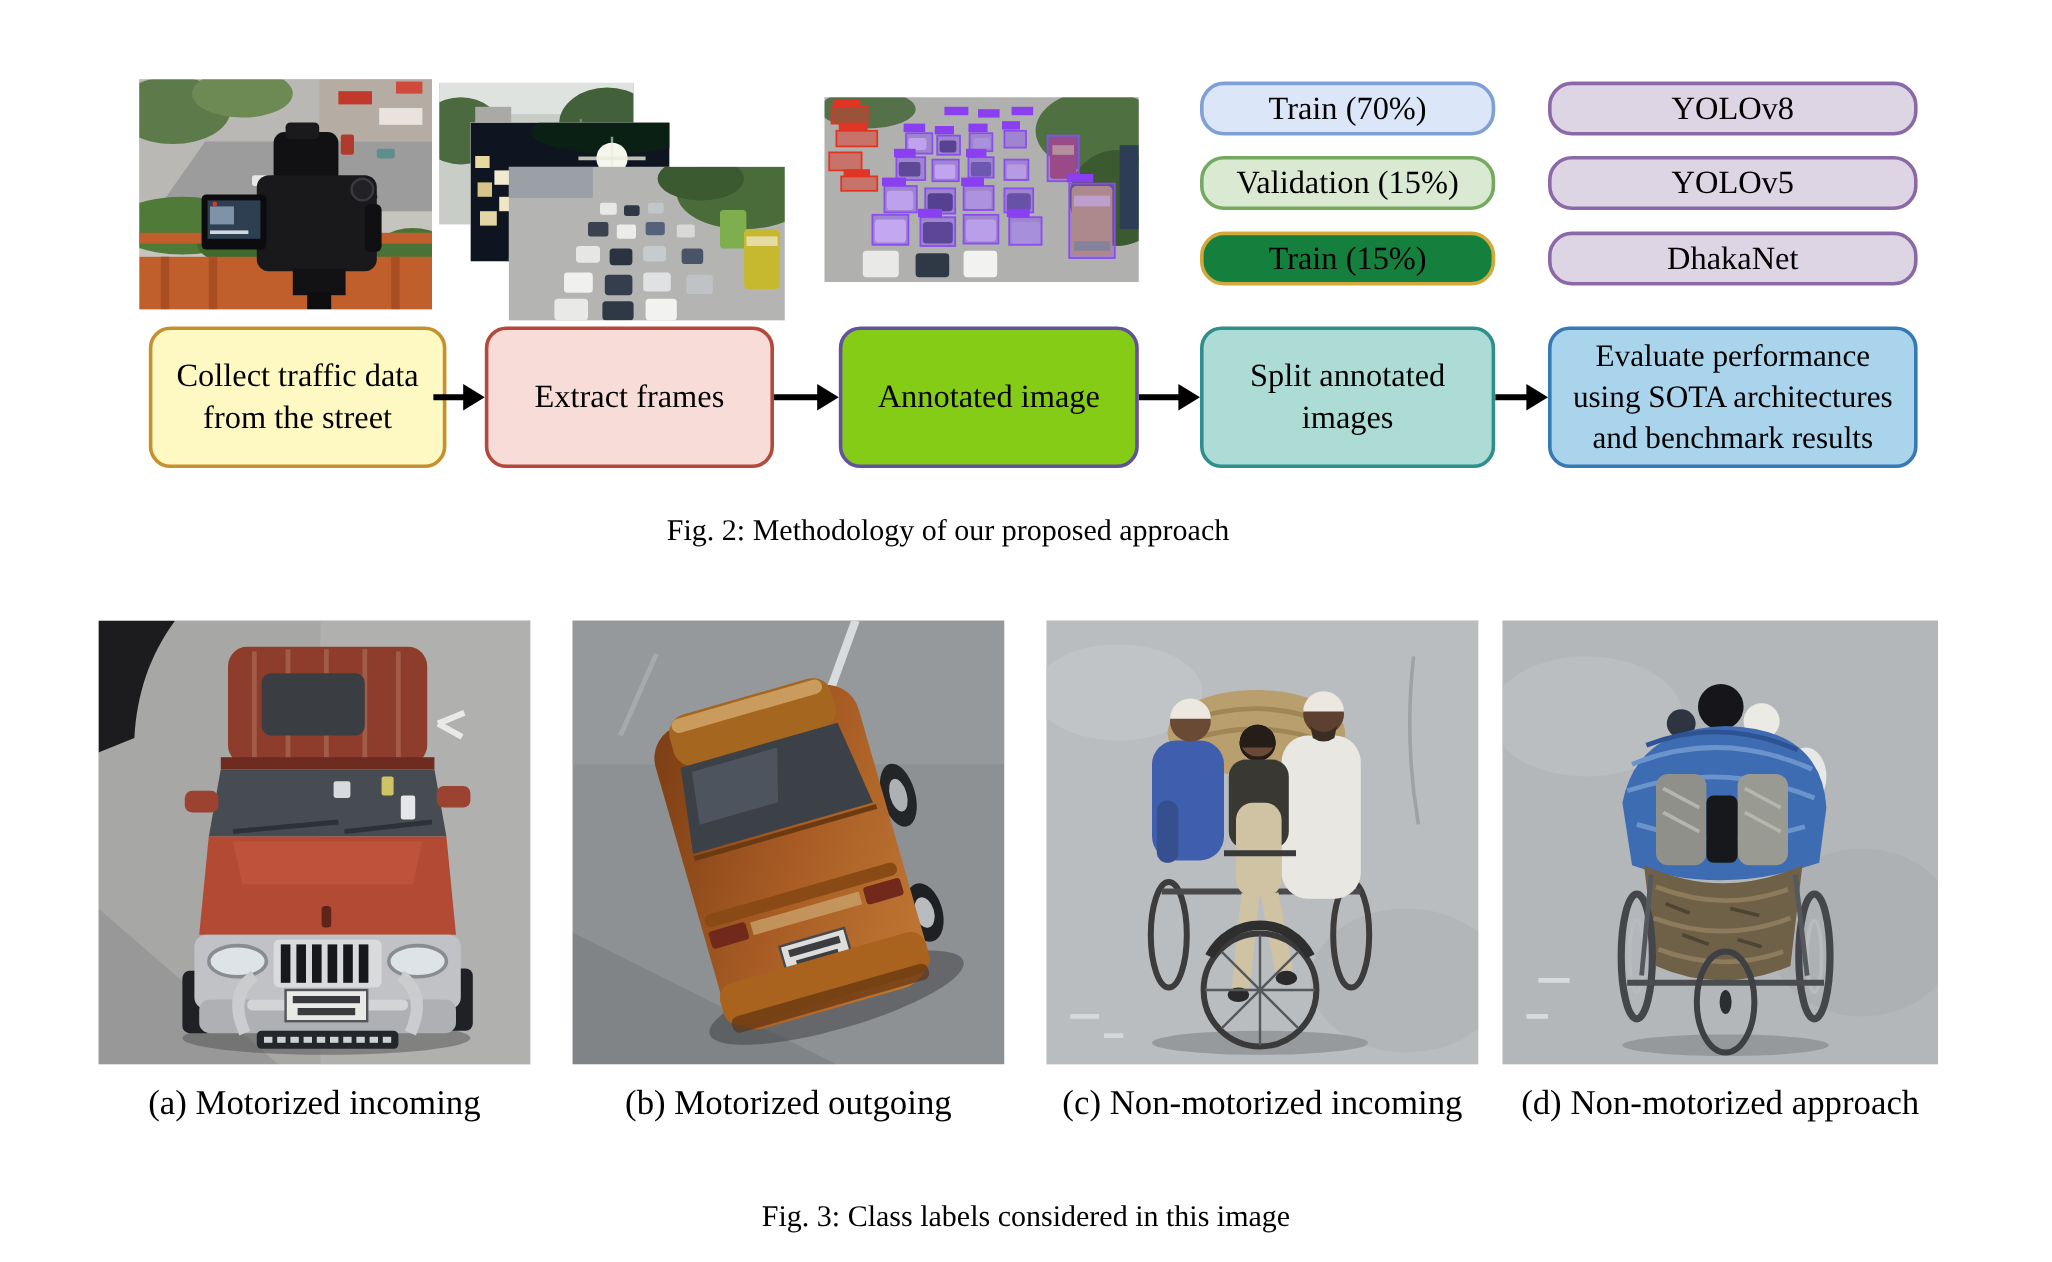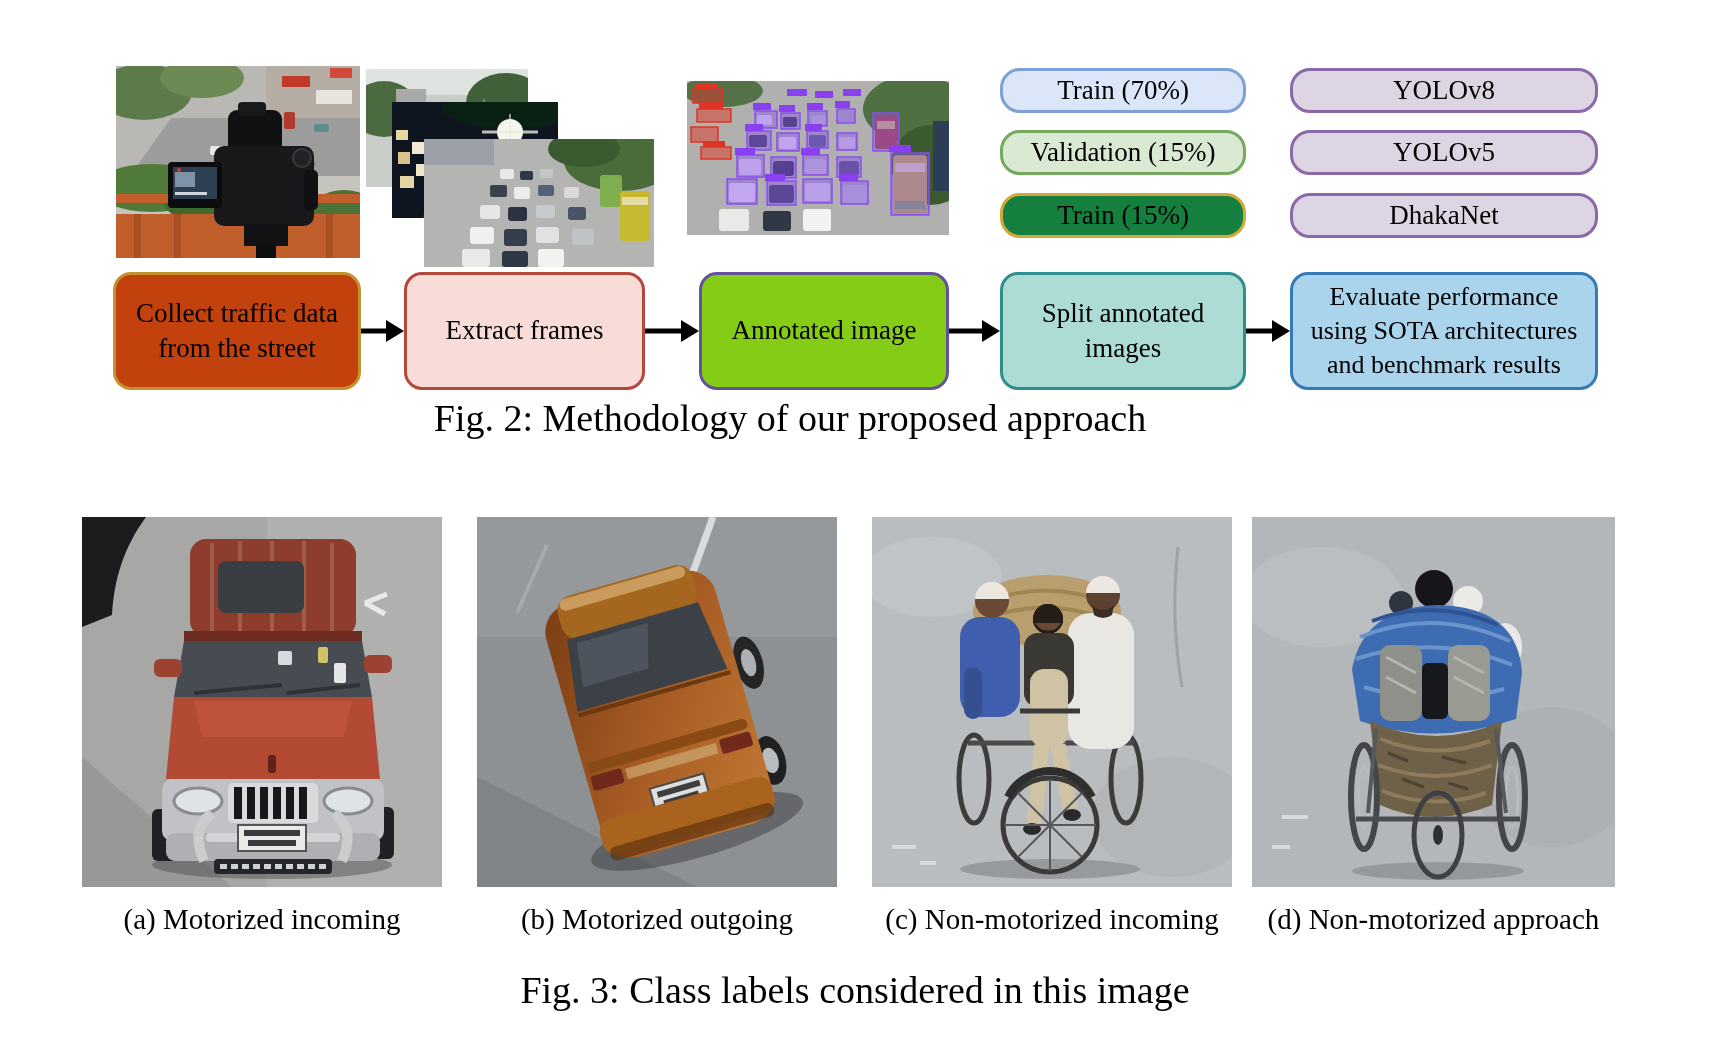--- a/index.html
+++ b/index.html
@@ -8,21 +8,21 @@
   .photo{position:absolute;overflow:hidden;background:#cccccc;}
   .photo svg{display:block;}
   .flowbox{position:absolute;height:118px;border:3px solid #000;border-radius:18px;
            display:flex;align-items:center;justify-content:center;text-align:center;
            font-size:27px;line-height:1.3;padding:0 8px;box-sizing:border-box;
            white-space:pre-line;}
   .fs26{font-size:26px;}
   .labelbox{position:absolute;height:45px;border:3px solid #000;border-radius:20px;
             display:flex;align-items:center;justify-content:center;font-size:27px;
             box-sizing:border-box;}
-  .caption{position:absolute;font-size:38px;text-align:center;}
+  .caption{position:absolute;font-size:25px;text-align:center;margin-top:33px;}
   .subcaption{position:absolute;font-size:29px;text-align:center;white-space:nowrap;}
   .arrow{position:absolute;}
 </style>
 </head>
 <body>
 
 <div class="photo" style="left:116px;top:66px;width:244px;height:192px;">
   <svg width="244" height="192" viewBox="0 0 244 192">
     <rect width="244" height="192" fill="#c6c4bf"></rect>
     <g>
@@ -227,21 +227,21 @@
 </div>
 
 <div class="labelbox" style="left: 1000px; top: 68px; width: 246px; background: rgb(219, 231, 248); border-color: rgb(126, 160, 214);">Train (70%)</div>
 <div class="labelbox" style="left: 1000px; top: 130px; width: 246px; background: rgb(217, 233, 210); border-color: rgb(116, 169, 95);">Validation (15%)</div>
 <div class="labelbox" style="left: 1000px; top: 193px; width: 246px; background: #15803d; border-color: rgb(211, 169, 59);">Train (15%)</div>
 
 <div class="labelbox" style="left: 1290px; top: 68px; width: 308px; background: rgb(221, 212, 228); border-color: rgb(139, 104, 167);">YOLOv8</div>
 <div class="labelbox" style="left: 1290px; top: 130px; width: 308px; background: rgb(221, 212, 228); border-color: rgb(139, 104, 167);">YOLOv5</div>
 <div class="labelbox" style="left: 1290px; top: 193px; width: 308px; background: rgb(221, 212, 228); border-color: rgb(139, 104, 167);">DhakaNet</div>
 
-<div class="flowbox" style="left: 113px; top: 272px; width: 248px; background: #c2410c; border-color: rgb(197, 145, 47);">Collect traffic data
+<div class="flowbox" style="left: 124px; top: 272px; width: 248px; background: #fef9c3; border-color: rgb(197, 145, 47);">Collect traffic data
 from the street</div>
 <div class="flowbox" style="left: 404px; top: 272px; width: 241px; background: rgb(247, 220, 215); border-color: rgb(180, 73, 59);">Extract frames</div>
 <div class="flowbox" style="left: 699px; top: 272px; width: 250px; background: #84cc16; border-color: rgb(99, 81, 156);">Annotated image</div>
 <div class="flowbox" style="left: 1000px; top: 272px; width: 246px; background: rgb(173, 219, 214); border-color: rgb(46, 143, 141);">Split annotated
 images</div>
 <div class="flowbox fs26" style="left: 1290px; top: 272px; width: 308px; background: rgb(169, 212, 236); border-color: rgb(54, 121, 181);">Evaluate performance
 using SOTA architectures
 and benchmark results</div>
 
 <div class="arrow" style="left:361px;top:318px;">

